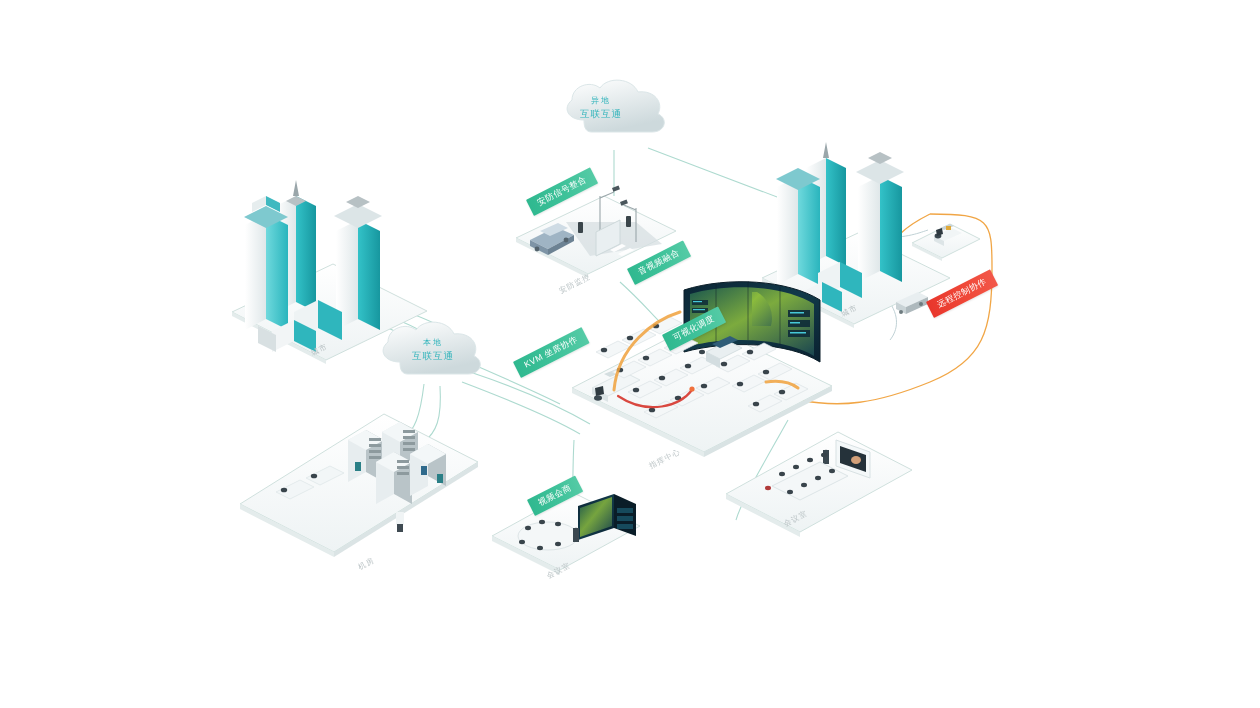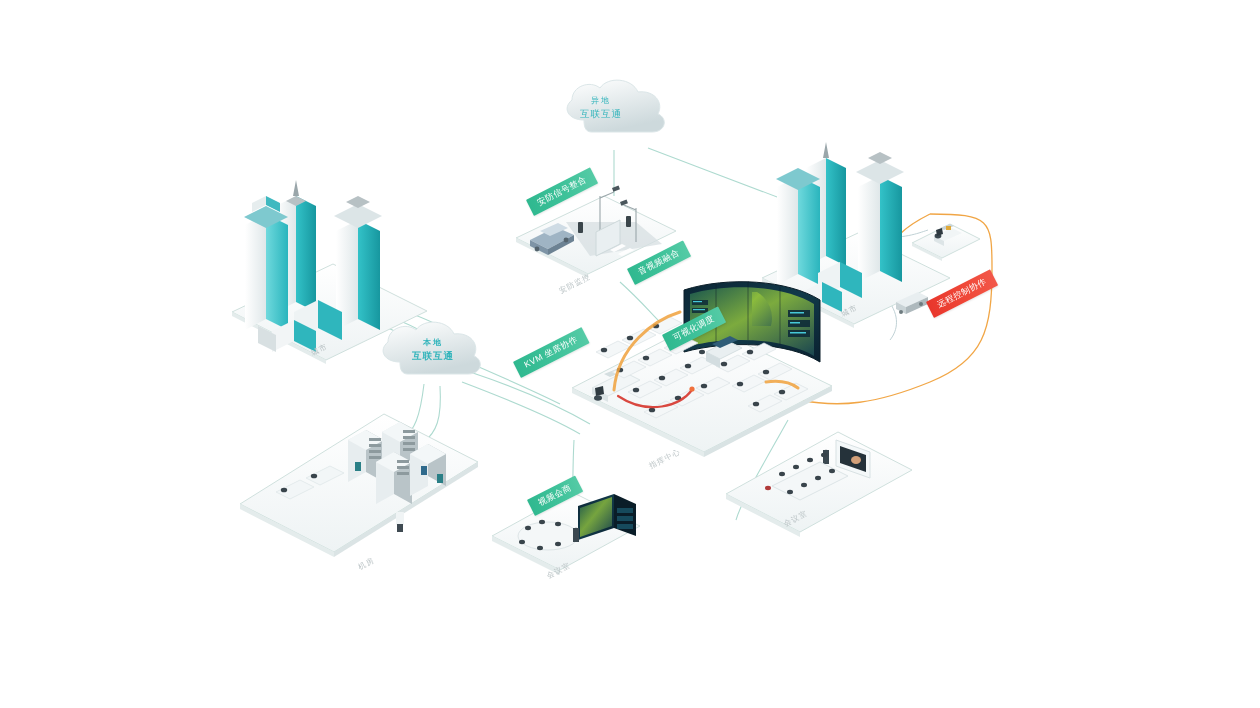--- a/index.html
+++ b/index.html
@@ -471,21 +471,21 @@
         </clipPath>
       <circle cx="742" cy="318" r="30" fill="url(#gMap)" opacity=".9" clip-path="url(#clipGlobe)"></circle>
     </g>
   </svg>
 
   <div class="lbl" style="left:601px;top:95px;transform:translateX(-50%);text-align:center;">
     <div style="color:#31b4bb;font-size:8px;letter-spacing:2px;">异地</div>
     <div style="color:#31b4bb;font-size:9.5px;letter-spacing:1px;margin-top:2px;">互联互通</div>
   </div>
 
-  <div class="lbl" style="left:433px;top:337px;transform:translateX(-50%);text-align:center;font-weight:bold;">
+  <div class="lbl" style="left:433px;top:337px;transform:translateX(-50%);text-align:center;">
     <div style="color:#31b4bb;font-size:8px;letter-spacing:2px;">本地</div>
     <div style="color:#31b4bb;font-size:9.5px;letter-spacing:1px;margin-top:2px;">互联互通</div>
   </div>
 
   <div class="tag green" style="left:530px;top:199px;transform:rotate(-27deg);transform-origin:left center;">安防信号整合</div>
 
   <div class="tag green" style="left:631px;top:268px;transform:rotate(-27deg);transform-origin:left center;">音视频融合</div>
 
   <div class="tag green" style="left:517px;top:361px;transform:rotate(-27deg);transform-origin:left center;">KVM 坐席协作</div>
 

